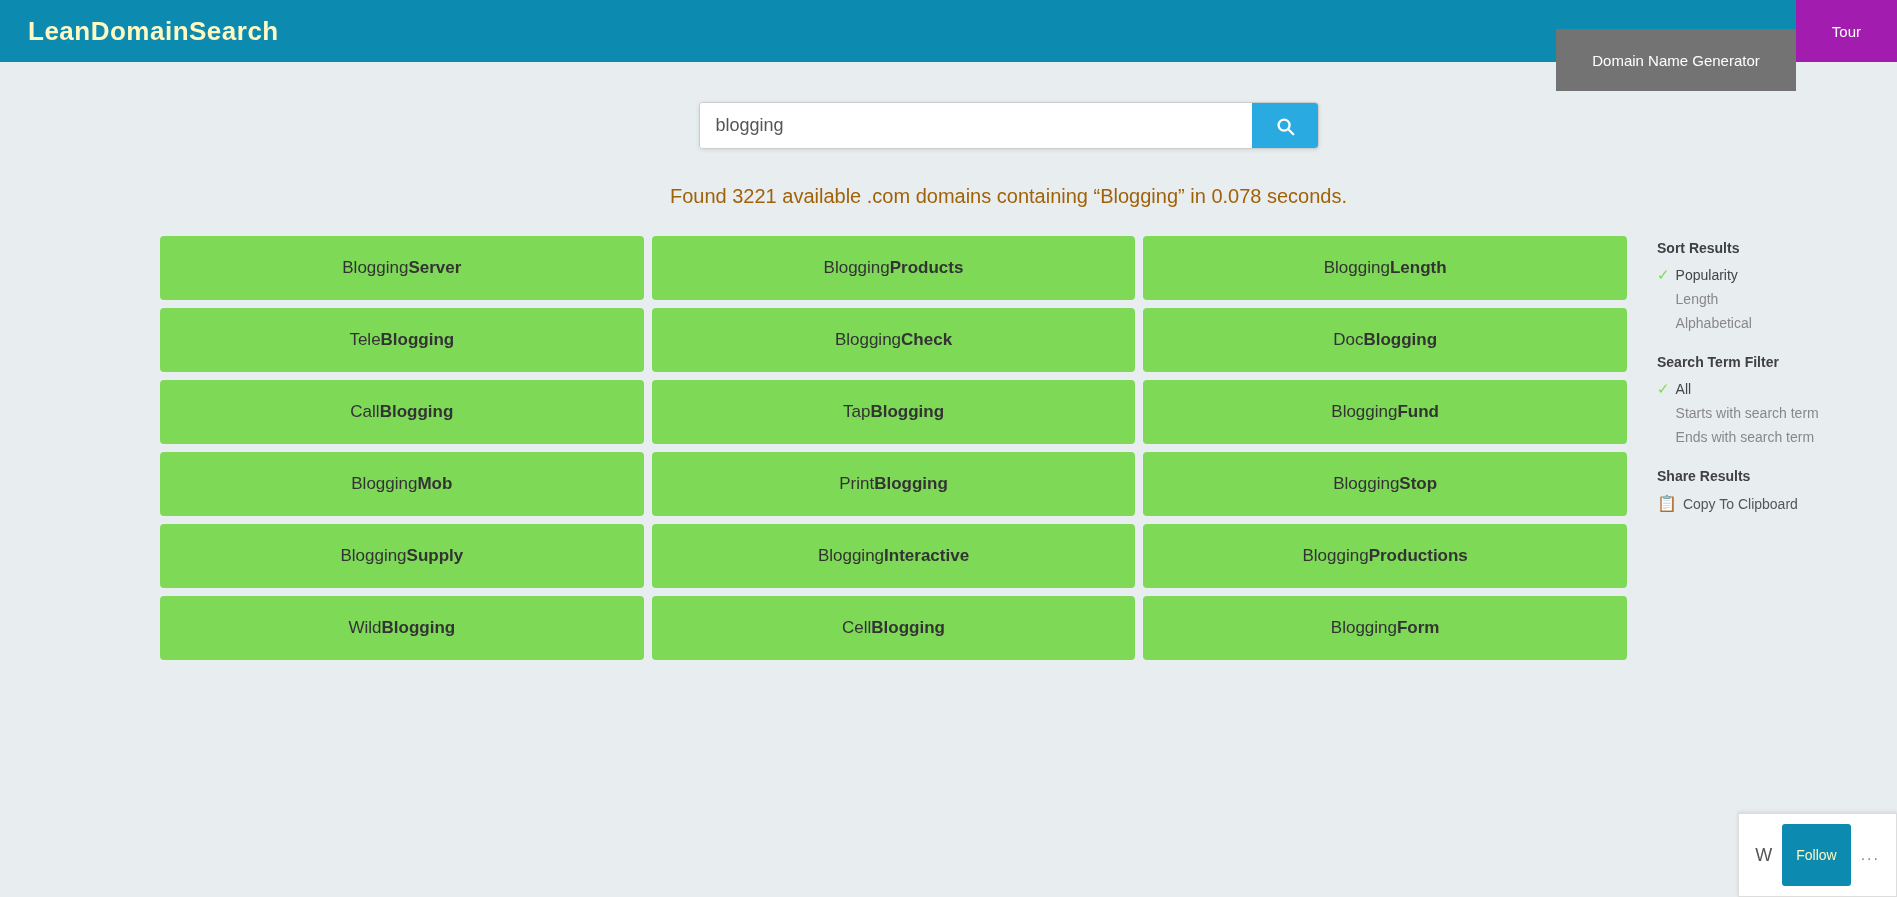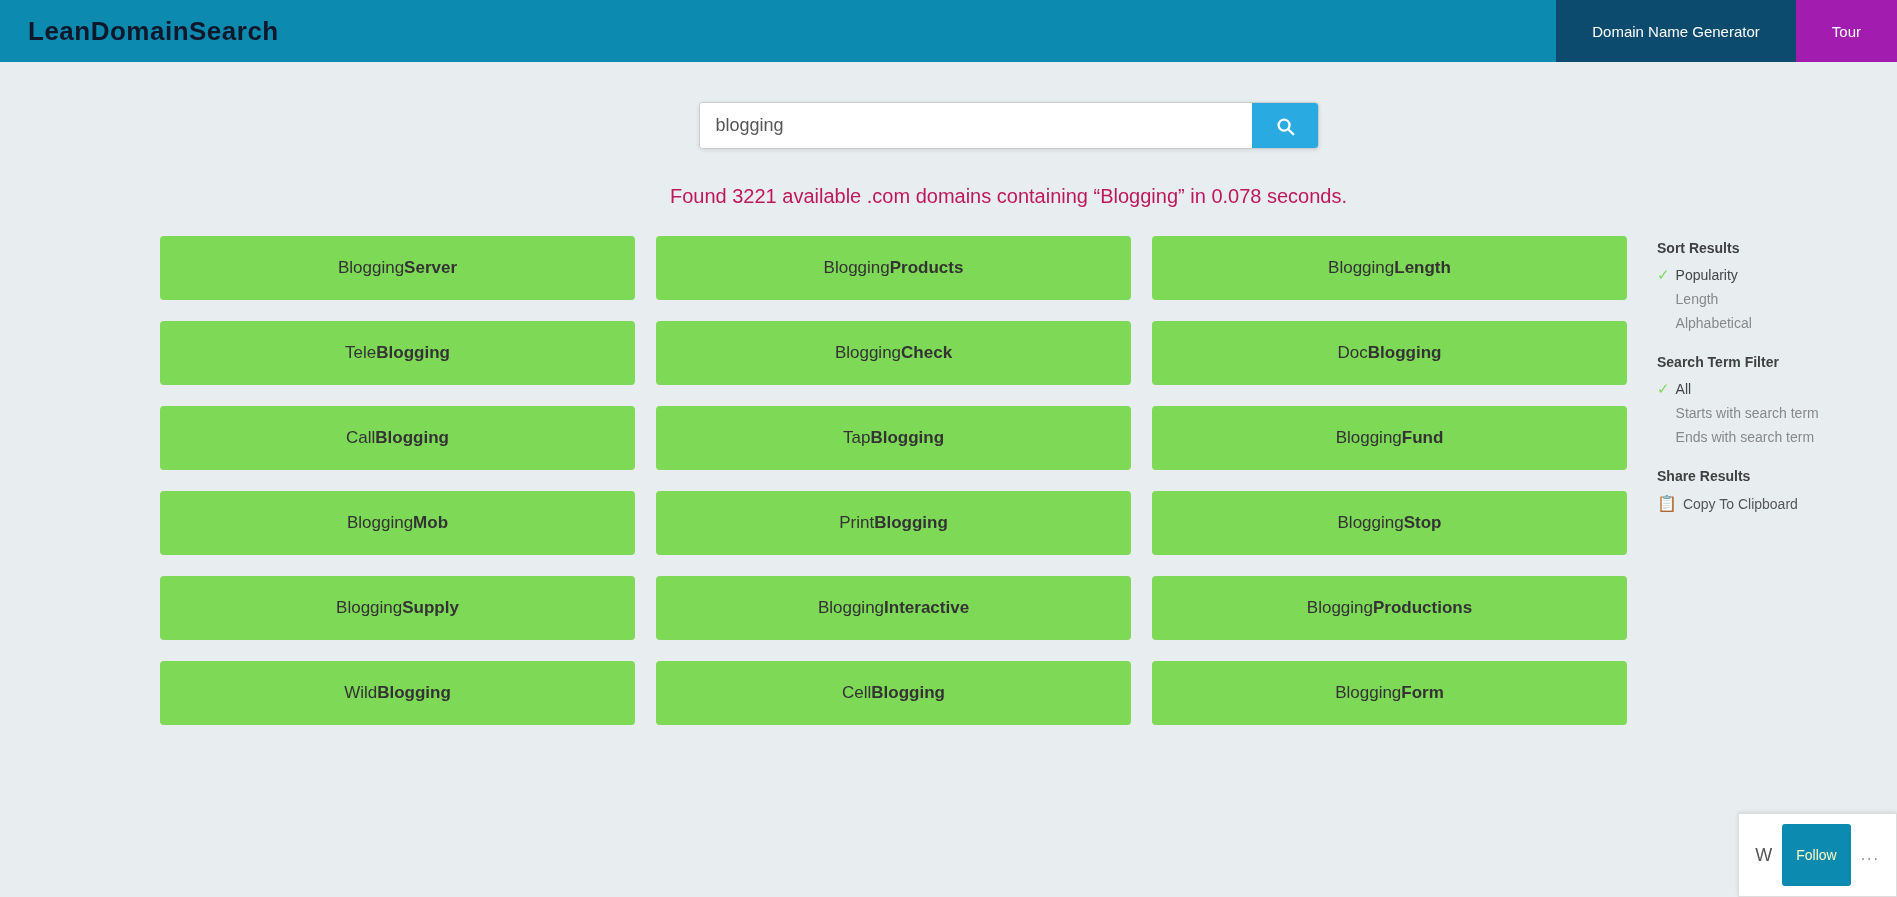--- a/index.html
+++ b/index.html
@@ -8,41 +8,42 @@
     
     .header {
       background: #0d8ab0;
       height: 62px;
       display: flex;
       align-items: center;
       justify-content: space-between;
       padding: 0 0 0 28px;
     }
     .logo {
-      color: #0f172a;
+      color: #fef9c3;
       font-size: 26px;
       font-weight: normal;
       letter-spacing: 0.5px;
     }
     .logo span { font-weight: bold; }
     .header-nav {
       display: flex;
       height: 100%;
     }
     .header-nav-item {
       display: flex;
       align-items: center;
       padding: 0 36px;
       color: white;
       font-size: 15px;
       cursor: pointer;
       height: 100%;
     }
     .header-nav-item:first-child {
-      background: #0c4a6e;
+      background: #737373;
+      margin-top: 29px;
     }
     .header-nav-item:last-child {
       background: #a21caf;
       text-align: right;
     }
 
     
     .search-container {
       display: flex;
       justify-content: center;
@@ -76,31 +77,31 @@
     }
     .search-icon-svg {
       width: 22px;
       height: 22px;
       fill: white;
     }
 
     
     .result-text {
       text-align: center;
-      color: #be185d;
+      color: #a16207;
       font-size: 20px;
       margin-bottom: 28px;
     }
 
     
     .domains-grid {
       flex: 1;
       display: grid;
       grid-template-columns: repeat(3, 1fr);
-      gap: 21px;
+      gap: 8px;
     }
 
     .domain-card {
       background: #7ed957;
       border-radius: 4px;
       padding: 22px 10px;
       text-align: center;
       font-size: 17px;
       color: #333;
       cursor: pointer;

